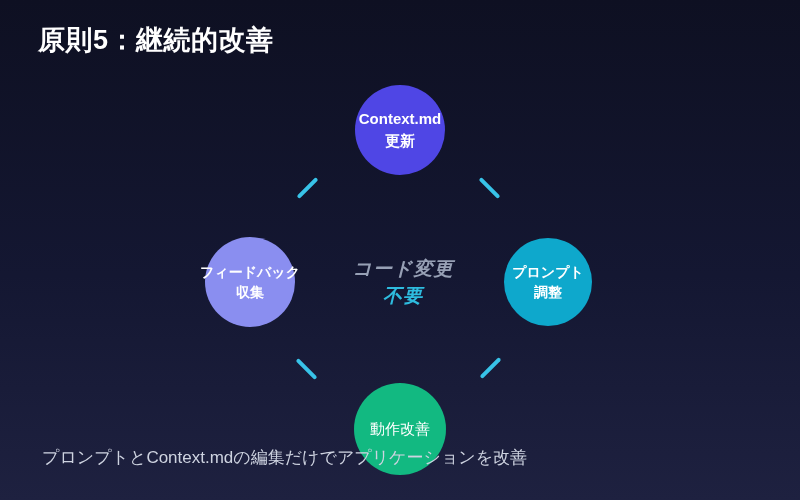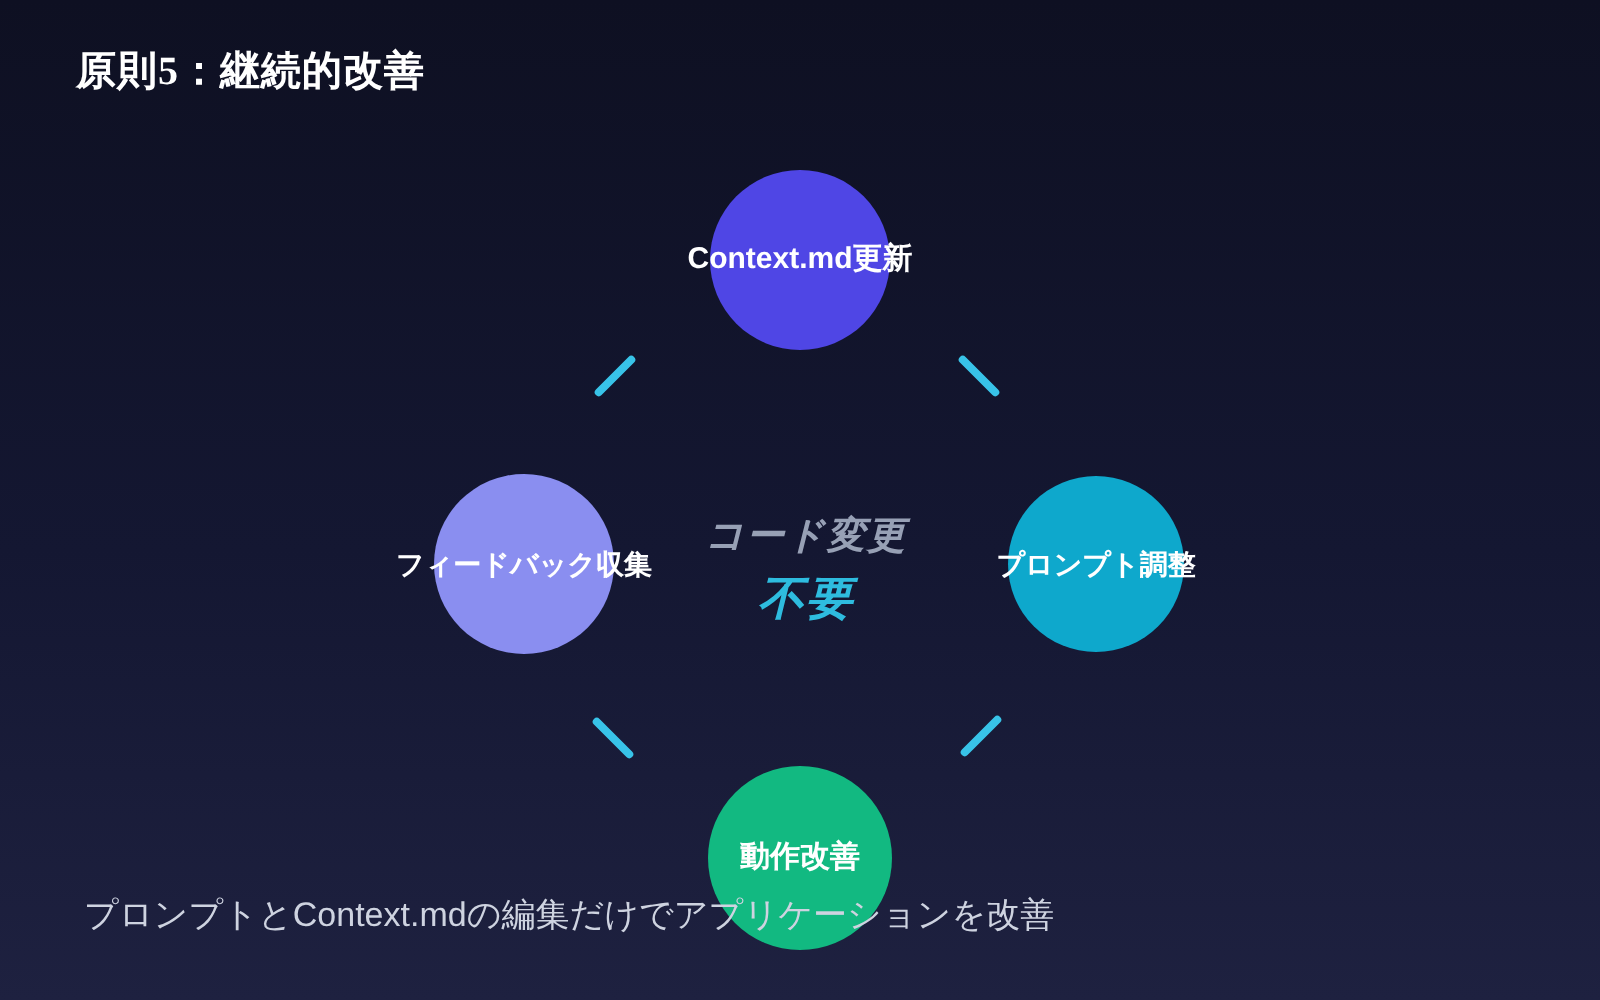--- a/index.html
+++ b/index.html
@@ -14,36 +14,35 @@
     position: relative;
     width: 800px;
     height: 500px;
     background: linear-gradient(to bottom, #0e1022 0%, #141732 55%, #1e2140 100%);
   }
   .title {
     position: absolute;
     left: 38px;
     top: 22px;
     margin: 0;
-    font-size: 20px;
+    font-size: 27px;
     font-weight: bold;
     color: #ffffff;
     letter-spacing: 0.5px;
     white-space: nowrap;
-    font-family: Liberation Serif, serif;
   }
   .diagram {
     position: absolute;
     inset: 0;
   }
   .node {
     position: absolute;
     border-radius: 50%;
     display: flex;
-    flex-direction: row;
+    flex-direction: column;
     align-items: center;
     justify-content: center;
     color: #ffffff;
     font-weight: 600;
     text-align: center;
     line-height: 1.45;
   }
   .node span { white-space: nowrap; }
   .node-top {
     left: 355px; top: 85px;
@@ -56,45 +55,44 @@
     width: 88px; height: 88px;
     background: #0ea8cc;
     font-size: 14px;
     text-align: center;
   }
   .node-bottom {
     left: 354px; top: 383px;
     width: 92px; height: 92px;
     background: #12b981;
     font-size: 15px;
-    font-weight: 700;
+    font-weight: 400;
   }
   .node-left {
     left: 205px; top: 237px;
     width: 90px; height: 90px;
     background: #8a8ef0;
     font-size: 14px;
-    margin-left: 12px;
   }
   .center-label {
     position: absolute;
     left: 303px; top: 256px;
     width: 200px;
     text-align: center;
     font-weight: bold;
     line-height: 1.4;
     font-style: italic;
   }
   .center-line1 {
     font-size: 19px;
     color: #97a0b5;
     letter-spacing: 1px;
   }
   .center-line2 {
-    font-size: 23px;
+    font-size: 19px;
     color: #2ebcdf;
     letter-spacing: 1px;
   }
   .tick {
     position: absolute;
     width: 27px;
     height: 4px;
     background: #38c3e8;
     border-radius: 2px;
   }

